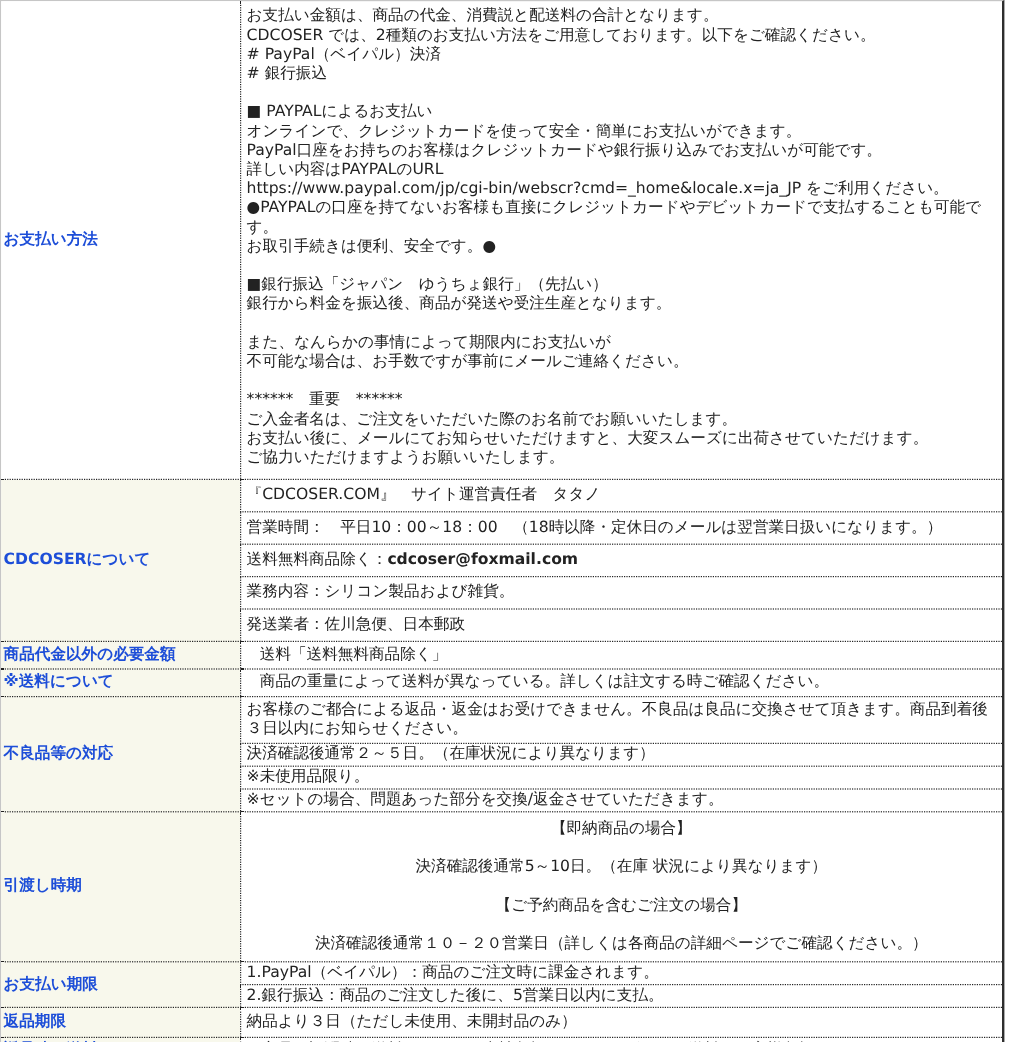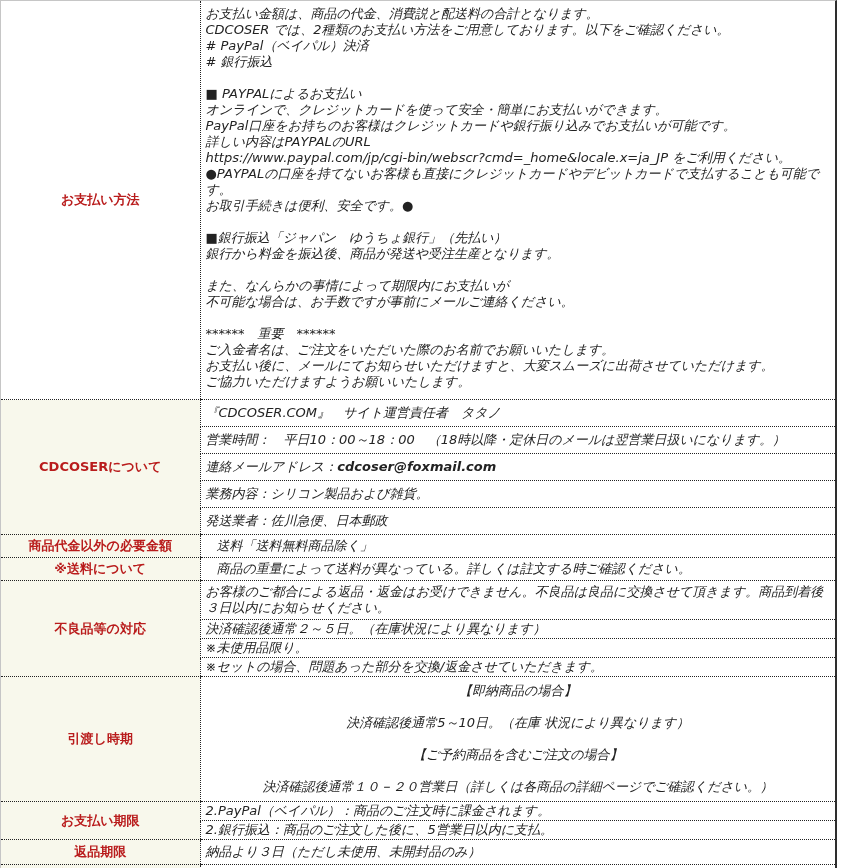--- a/index.html
+++ b/index.html
@@ -20,35 +20,33 @@
     border-collapse: collapse;
     table-layout: fixed;
     color: #222222;
     font-size: 13px;
     line-height: 16px;
   }
   col.c1 { width: 199px; }
   td { vertical-align: middle; }
   td.hdr {
     background: #f8f8ec;
-    text-align: center;
     font-weight: bold;
-    color: #b91c1c;
+    color: #1d4ed8;
     border-bottom: 1px dotted #222222;
     padding: 2px;
   }
   td.hdr.white-bg { background: #ffffff; }
   td.content {
     border-left: 1px dotted #222222;
     border-bottom: 1px dotted #222222;
     padding: 3px 5px;
     white-space: pre-wrap;
     word-break: break-all;
     overflow: hidden;
-    font-style: italic;
   }
   tr.last td { border-bottom: none; }
   td.pad-top {
     vertical-align: top;
     padding: 5px 5px 9px 5px;
   }
   .r-about td.content { padding: 5px 5px; }
   .r-compact td.content { padding: 1px 5px; }
   .r-fees td.content, .r-ship td.content { padding: 3px 16px; }
   .r-def1 td.content { padding: 3px 5px; }
@@ -96,21 +94,21 @@
       </tr>
 
       <tr class="r-about">
         <td class="hdr" rowspan="5">CDCOSERについて</td>
         <td class="content">『CDCOSER.COM』　サイト運営責任者　タタノ</td>
       </tr>
       <tr class="r-about">
         <td class="content">営業時間：　平日10：00～18：00　（18時以降・定休日のメールは翌営業日扱いになります。）</td>
       </tr>
       <tr class="r-about">
-        <td class="content"><span>連絡メールアドレス：</span><span class="email-bold">cdcoser@foxmail.com</span></td>
+        <td class="content"><span>送料無料商品除く：</span><span class="email-bold">cdcoser@foxmail.com</span></td>
       </tr>
       <tr class="r-about">
         <td class="content">業務内容：シリコン製品および雑貨。</td>
       </tr>
       <tr class="r-about">
         <td class="content">発送業者：佐川急便、日本郵政</td>
       </tr>
 
       <tr class="r-fees">
         <td class="hdr">商品代金以外の必要金額</td>
@@ -142,21 +140,21 @@
 
 決済確認後通常5～10日。（在庫 状況により異なります）
 
 【ご予約商品を含むご注文の場合】
 
 決済確認後通常１０－２０営業日（詳しくは各商品の詳細ページでご確認ください。）</td>
       </tr>
 
       <tr class="r-compact">
         <td class="hdr" rowspan="2">お支払い期限</td>
-        <td class="content">2.PayPal（ベイパル）：商品のご注文時に課金されます。</td>
+        <td class="content">1.PayPal（ベイパル）：商品のご注文時に課金されます。</td>
       </tr>
       <tr class="r-compact">
         <td class="content">2.銀行振込：商品のご注文した後に、5営業日以内に支払。</td>
       </tr>
 
       <tr class="r-return">
         <td class="hdr">返品期限</td>
         <td class="content">納品より３日（ただし未使用、未開封品のみ）</td>
       </tr>
 

